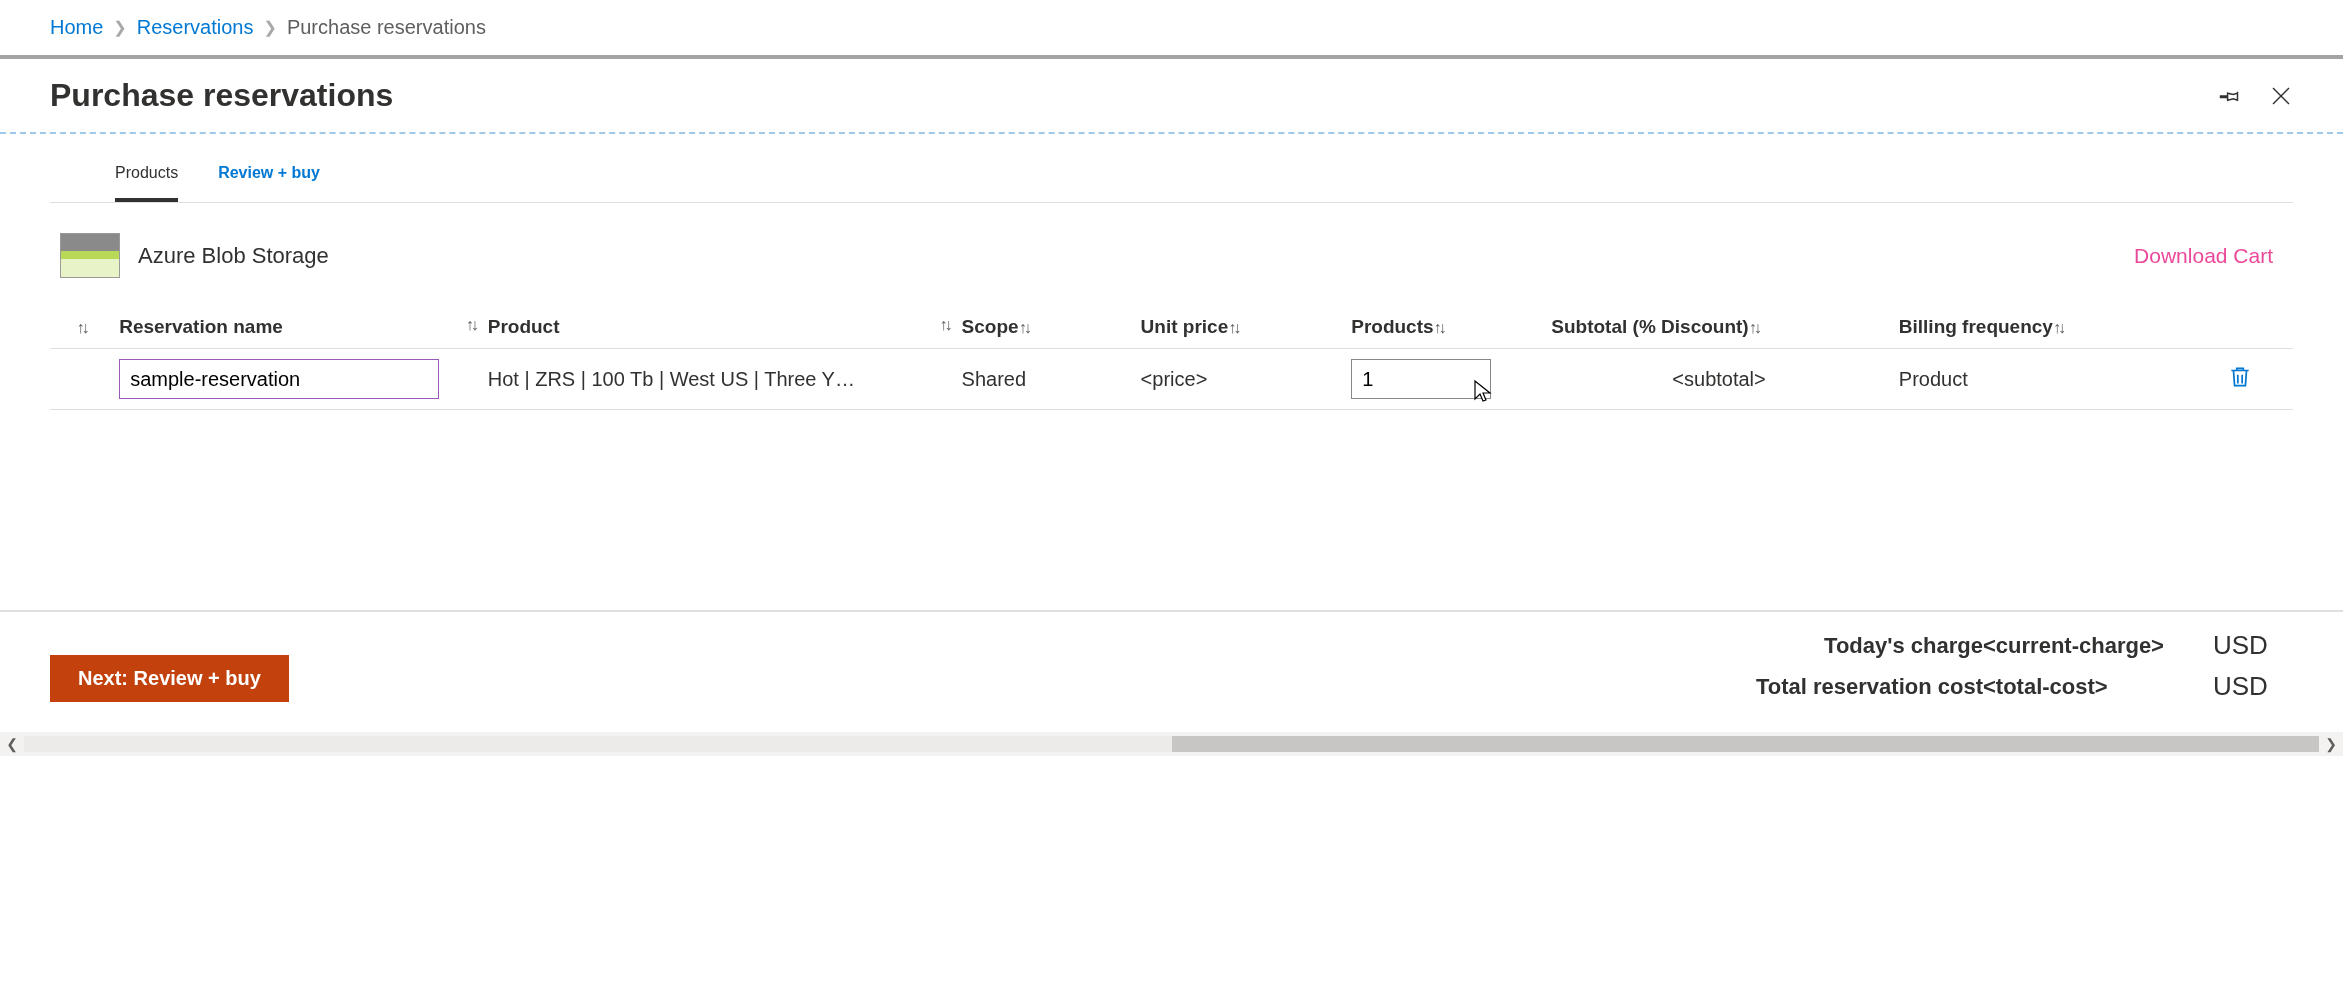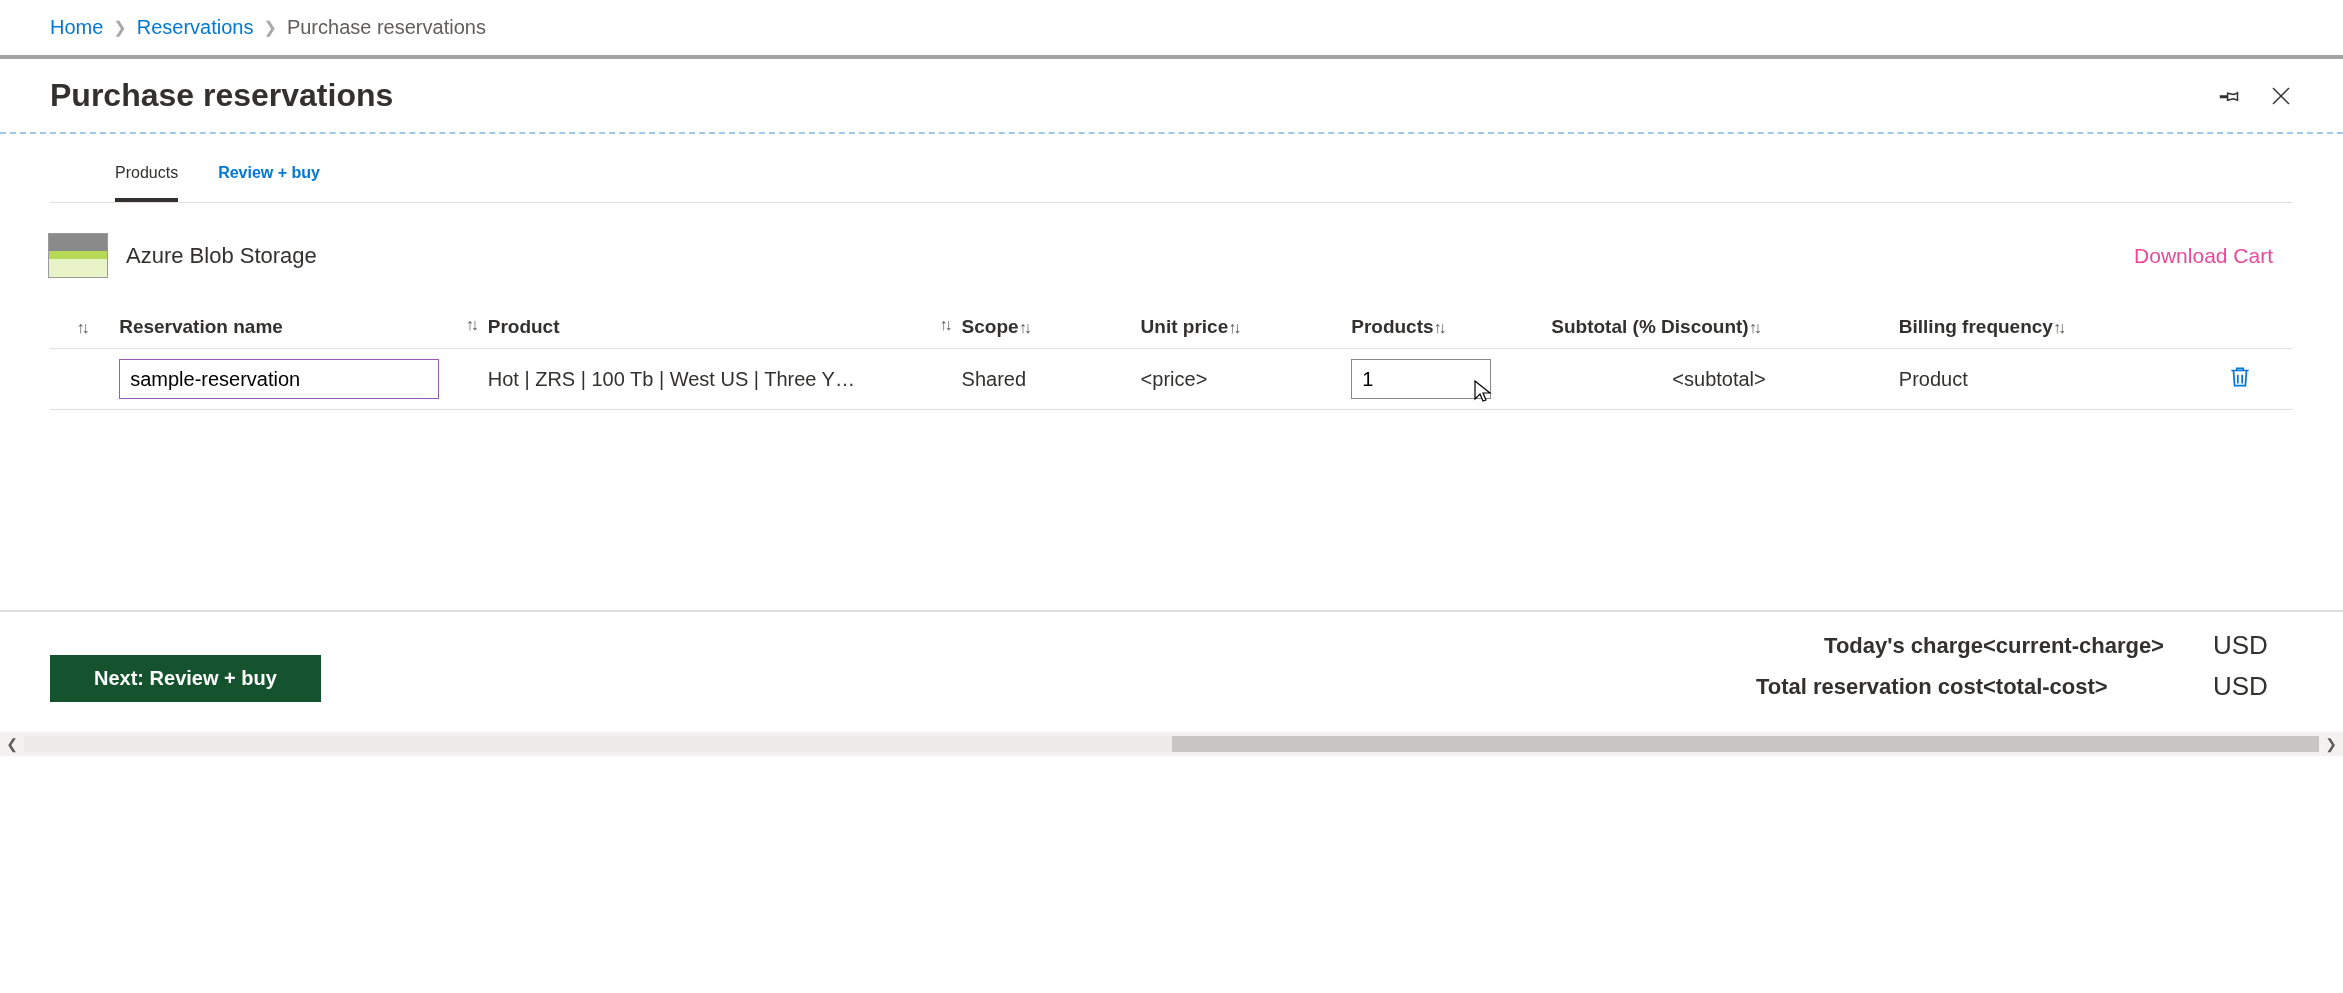--- a/index.html
+++ b/index.html
@@ -59,21 +59,21 @@
     cursor: pointer;
   }
   .tab.active { border-bottom: 4px solid #323130; font-weight: 400; color:#323130; }
   .tab.inactive { color: #0078d4; font-weight: bold; }
 
   
   .product-bar {
     display: flex;
     align-items: center;
     justify-content: space-between;
-    padding: 30px 70px 10px 48px;
+    padding: 30px 70px 10px 60px;
   }
   .product-bar .left { display: flex; align-items: center; gap: 18px; }
   .product-icon {
     width: 60px; height: 45px;
     background: linear-gradient(#8a8a8a 0 40%, #b7d957 40% 58%, #e8f3c8 58% 100%);
     border: 1px solid #9a9a9a;
   }
   .product-name { font-size: 22px; color:#323130; }
   .download-link { color: #ec4899; font-size: 21px; }
 
@@ -124,24 +124,24 @@
   .footer {
     position: relative;
     margin-top: 200px;
     border-top: 2px solid #e1dfdd;
     padding: 18px 50px 30px 50px;
     display: flex;
     justify-content: space-between;
     align-items: flex-end;
   }
   .primary-btn {
-    background: #14532d;
+    background: #c2410c;
     color: #fff;
     border: none;
-    padding: 12px 44px;
+    padding: 12px 28px;
     font-size: 20px;
     font-weight: 600;
     cursor: pointer;
   }
   .totals { display:flex; flex-direction:column; gap:10px; }
   .total-row {
     display: grid;
     grid-template-columns: 300px 230px 80px;
     align-items: center;
     font-size: 22px;

